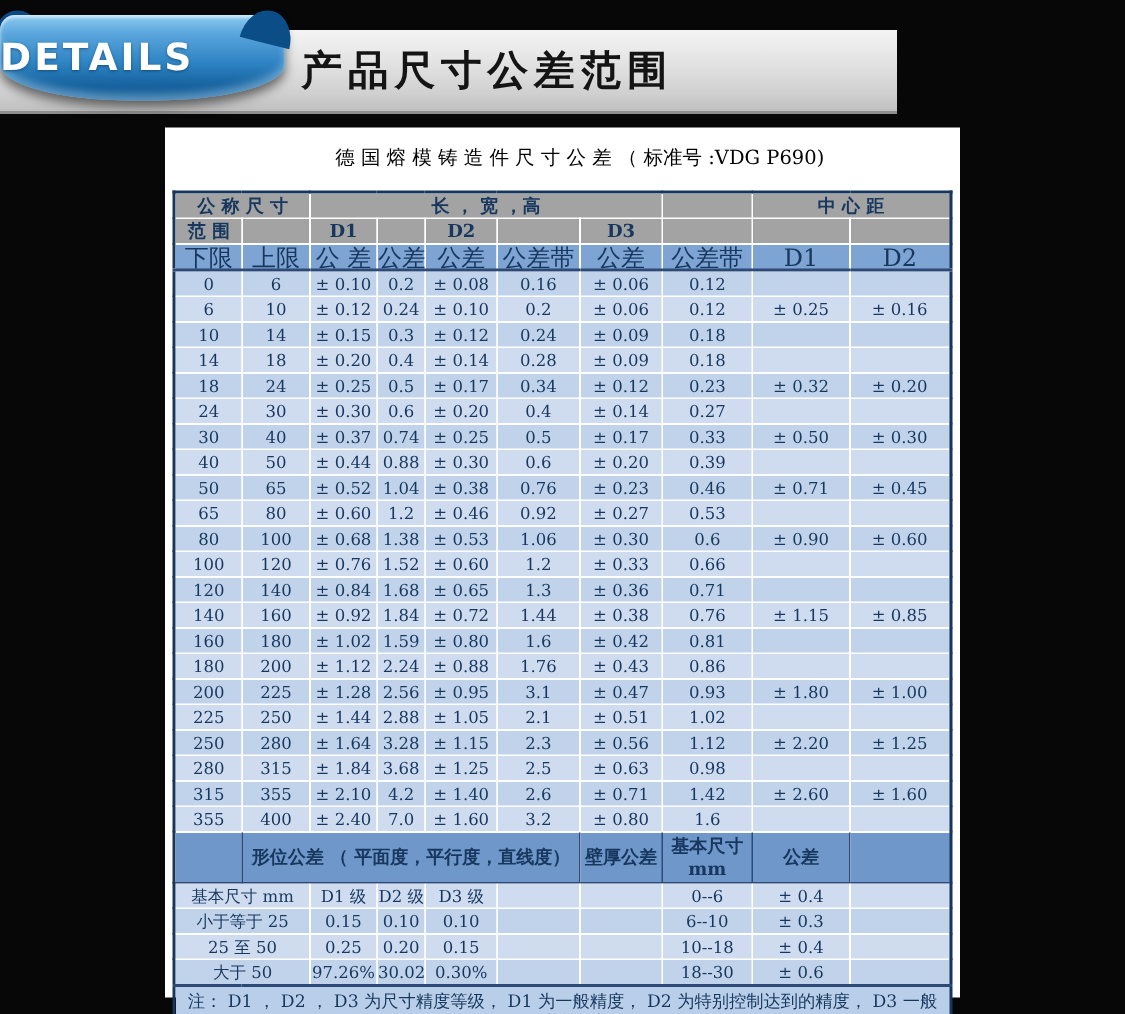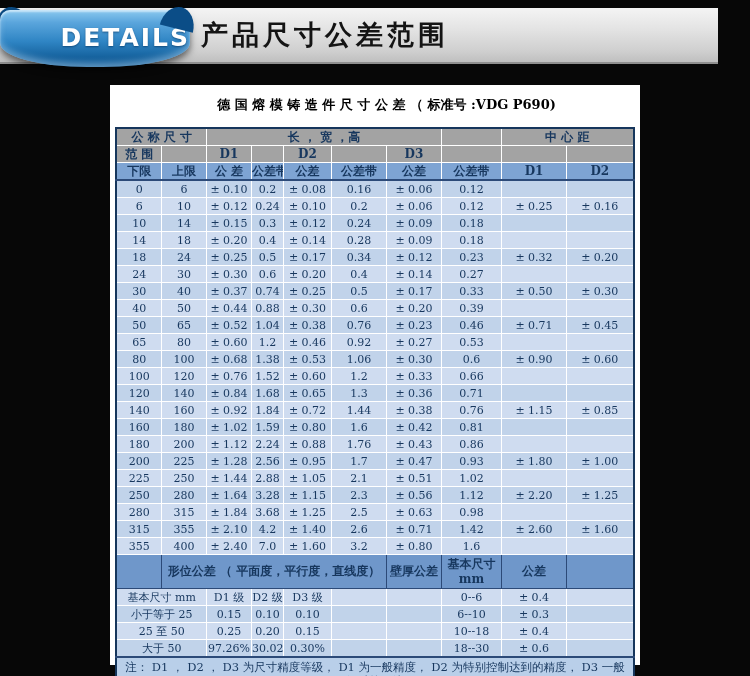--- a/index.html
+++ b/index.html
@@ -3,21 +3,21 @@
 <meta charset="utf-8">
 <style>
   html,body{margin:0;padding:0;}
   body{
     width:750px;height:676px;position:relative;overflow:hidden;
     background:#070707;
     font-family:"DejaVu Sans","Liberation Sans",sans-serif;
   }
   
   .topbar{
-    position:absolute;left:0;top:8px;width:718px;height:54px;
+    position:absolute;left:0;top:20px;width:598px;height:54px;
     background:linear-gradient(180deg,#f4f4f4 0%,#e3e3e3 40%,#cfcfcf 80%,#bfbfbf 100%);
     border-bottom:2px solid #8f8f8f;
   }
   .topbar-title{
     position:absolute;left:201px;top:50%;transform:translateY(-50%);
     font-size:27px;font-weight:bold;color:#141414;letter-spacing:4px;
     white-space:nowrap;
   }
   
   .ribbon{position:absolute;left:0;top:10px;width:190px;height:57px;}
@@ -30,49 +30,49 @@
   .ribbon-body{
     position:absolute;inset:0;
     background:linear-gradient(180deg,#8ccaf0 0%,#5aa5dc 22%,#2f85c4 55%,#16639f 82%,#0f568f 100%);
     border-radius:10px 10px 46% 46%/10px 10px 42% 42%;
     box-shadow:inset 0 2px 2px rgba(255,255,255,.55),
                inset 0 -4px 6px rgba(190,225,250,.45),
                0 4px 7px rgba(0,0,0,.55);
   }
   .ribbon-label{
     position:absolute;left:0;right:0;top:50%;transform:translateY(-54%);
-    text-align:right;color:#ffffff;font-size:25px;font-weight:600;
+    text-align:left;color:#ffffff;font-size:25px;font-weight:600;
     letter-spacing:2px;text-shadow:0 1px 2px rgba(0,40,80,.55);
   }
   
   .panel{
     position:absolute;left:110px;top:85px;width:530px;height:580px;
     background:#ffffff;
   }
   .table-title{
     margin:11px 0 0 0;text-align:center;
-    font-size:13px;font-weight:bold;color:#000;
+    font-size:13px;font-weight:normal;color:#000;
     font-family:"DejaVu Serif","Liberation Serif",serif;
     white-space:nowrap;
     padding-left:23px;
   }
   table.tol{
     width:517px;margin:13px auto 0 auto;
     border-collapse:collapse;table-layout:fixed;
     font-family:"DejaVu Serif","Liberation Serif",serif;
     border:2px solid #16365c;
   }
   table.tol td{
     border:1px solid #ffffff;
     text-align:center;vertical-align:middle;
     font-size:11px;line-height:13px;color:#17375e;
     height:16px;padding:0;overflow:hidden;white-space:nowrap;
   }
   tr.h1 td,tr.h2 td{background:#a3a3a3;font-weight:bold;font-size:12px;}
-  tr.h3 td{background:#7ea4d3;font-weight:bold;font-size:12px;}
+  tr.h3 td{background:#7ea4d3;font-weight:normal;font-size:16px;}
   tr.h3 td{border-bottom:2px solid #2c4a78;}
   tr.ra td{background:#c1d3ea;}
   tr.rb td{background:#cfdcf0;}
   tr.bh td{
     background:#6f97ca;font-weight:bold;font-size:12px;
     border:1px solid #2c4a78;white-space:normal;line-height:15px;
     height:33px;
   }
   tr.note-row td{
     background:#b9cfe9;border-top:2px solid #2c4a78;
@@ -334,21 +334,21 @@
           <td>0.86</td>
           <td></td>
           <td></td>
         </tr>
         <tr class="ra">
           <td>200</td>
           <td>225</td>
           <td>± 1.28</td>
           <td>2.56</td>
           <td>± 0.95</td>
-          <td>1.7</td>
+          <td>3.1</td>
           <td>± 0.47</td>
           <td>0.93</td>
           <td>± 1.80</td>
           <td>± 1.00</td>
         </tr>
         <tr class="rb">
           <td>225</td>
           <td>250</td>
           <td>± 1.44</td>
           <td>2.88</td>

